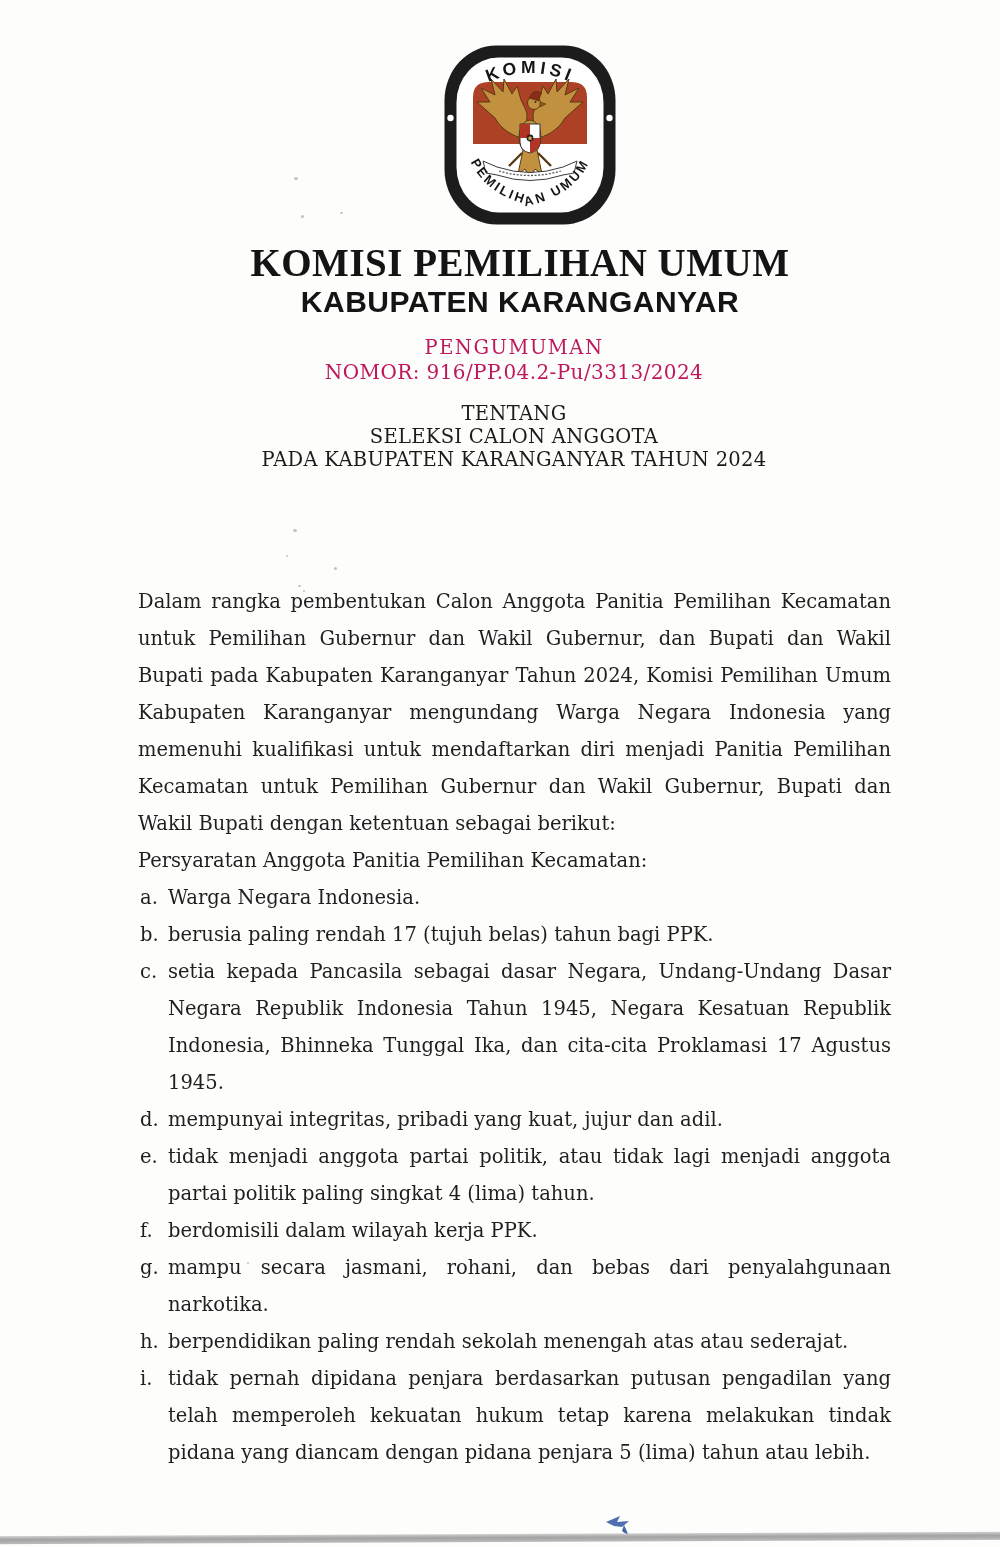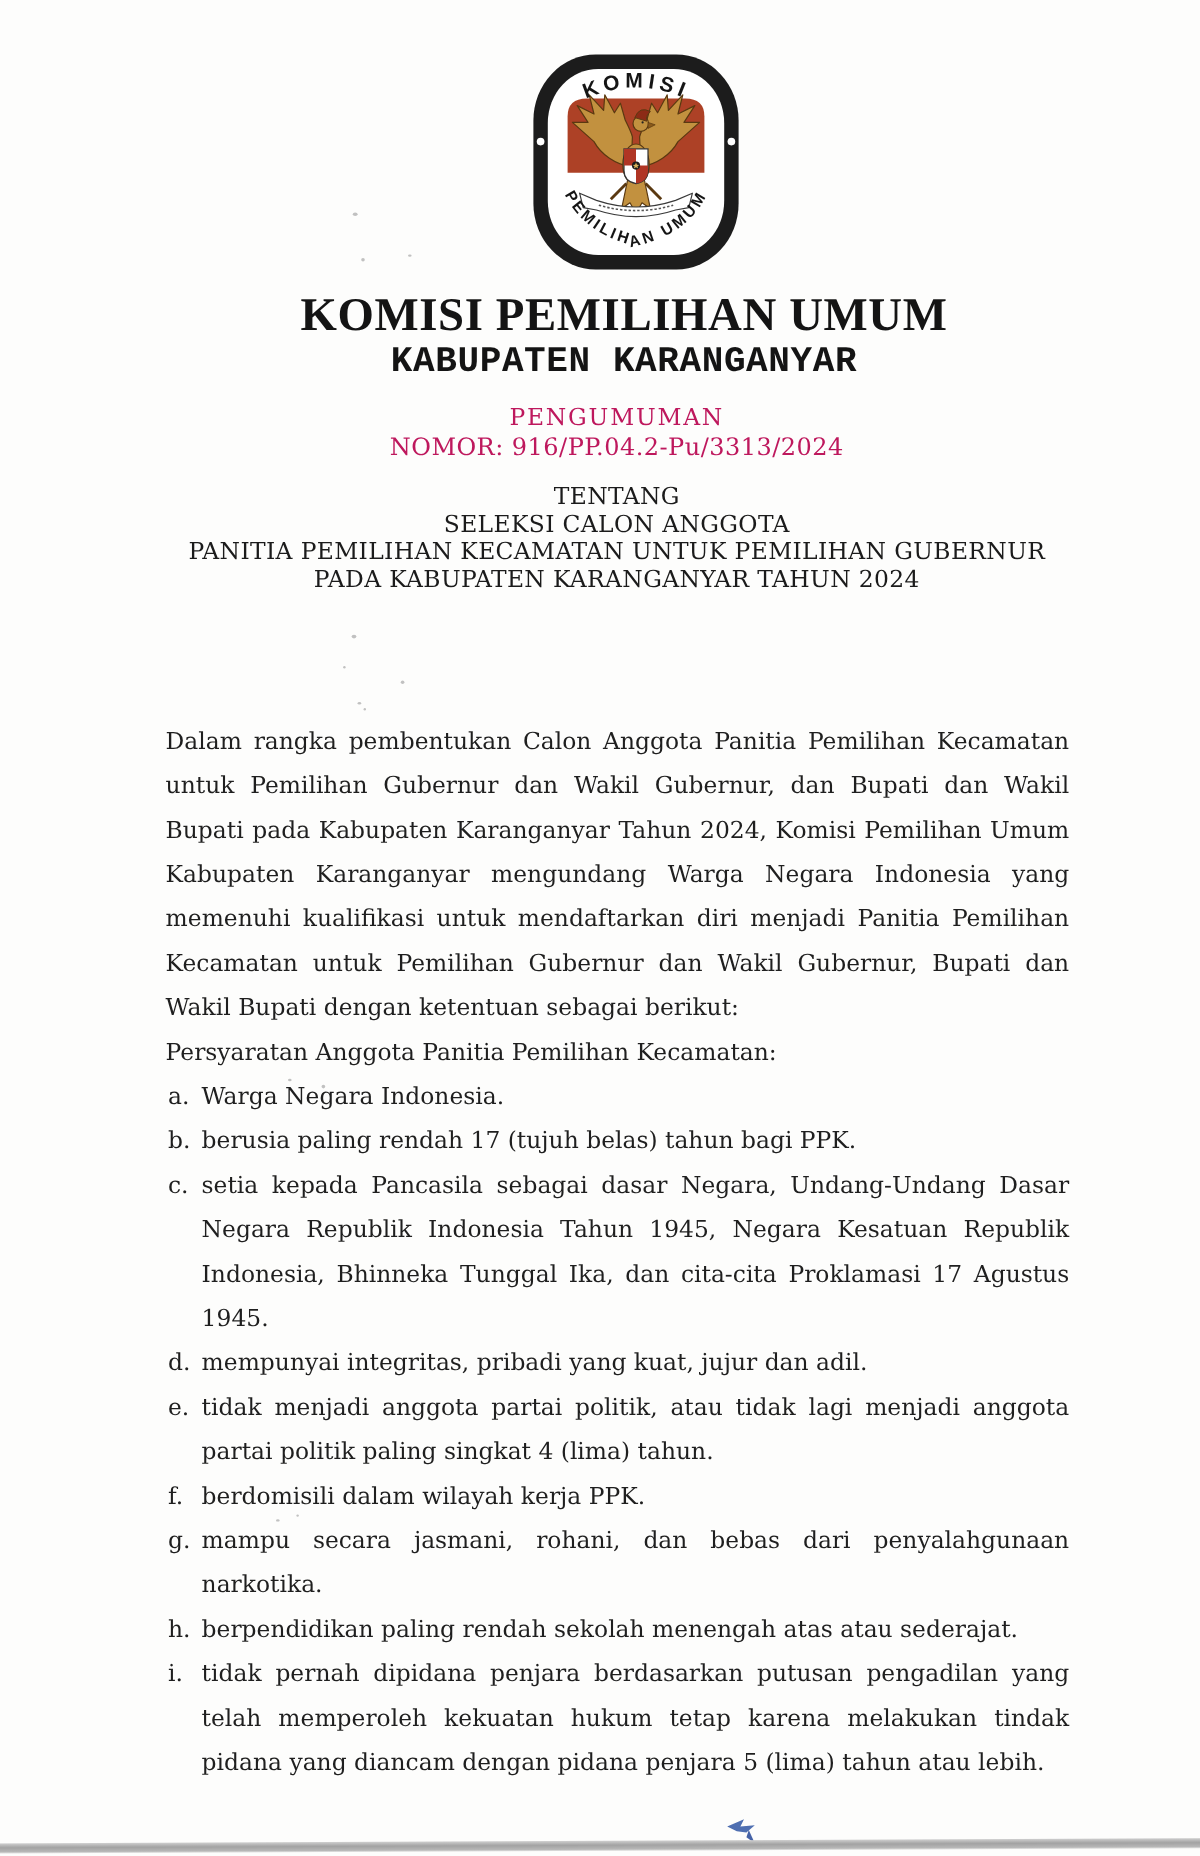--- a/index.html
+++ b/index.html
@@ -14,36 +14,36 @@
   
   .logo-wrap{position:absolute;left:443px;top:44px;width:174px;height:182px;}
   .logo-wrap svg{display:block;width:100%;height:100%;}
   
   .org-block{position:absolute;top:241px;left:120px;width:800px;text-align:center;}
   .org-name{
     font-family:"Liberation Serif",serif;font-weight:700;
     font-size:39px;line-height:44px;letter-spacing:0.5px;color:#141414;
   }
   .org-region{
-    font-family:Liberation Mono, monospace;font-weight:700;
+    font-family:Liberation Sans, sans-serif;font-weight:700;
     font-size:30px;line-height:34px;letter-spacing:0.5px;color:#141414;
   }
   
   .announce{position:absolute;top:336px;left:114px;width:800px;text-align:center;
     font-family:"DejaVu Serif",serif;color:#be185d;}
   .announce-label{font-size:19.5px;line-height:24px;letter-spacing:1.5px;}
   .announce-number{font-size:20px;line-height:25px;letter-spacing:0.4px;}
   
   .subject{position:absolute;top:402px;left:114px;width:800px;text-align:center;
     font-family:"DejaVu Serif",serif;font-size:19.5px;line-height:23px;
     letter-spacing:0.3px;color:#1b1b1b;}
   
   .bodytext{position:absolute;top:583px;left:138px;width:753px;
     font-family:"DejaVu Serif",serif;font-size:19.5px;line-height:37px;
-    color:#1f1f1f;margin-top:16px;}
+    color:#1f1f1f;}
   .intro{text-align:justify;}
   .req-heading{text-align:left;}
   .req-item{position:relative;padding-left:30px;text-align:justify;}
   .req-item .marker{position:absolute;left:2px;top:0;}
   
   .speck{position:absolute;background:#8f8f8f;opacity:.55;border-radius:50%;}
   .ink-mark{position:absolute;left:600px;top:1508px;width:40px;height:34px;}
   .bottom-bar{
     position:absolute;left:-4px;top:1534px;width:1010px;height:8px;
     background:linear-gradient(to bottom,#cfcfcf,#a2a2a2 45%,#bdbdbd);
@@ -107,21 +107,20 @@
   </div>
 
   <div class="announce">
     <div class="announce-label">PENGUMUMAN</div>
     <div class="announce-number">NOMOR: 916/PP.04.2-Pu/3313/2024</div>
   </div>
 
   <div class="subject">
     <div>TENTANG</div>
     <div>SELEKSI CALON ANGGOTA</div>
-    <div>PANITIA PEMILIHAN KECAMATAN UNTUK PEMILIHAN GUBERNUR</div>
     <div>PADA KABUPATEN KARANGANYAR TAHUN 2024</div>
   </div>
 
   <div class="bodytext">
     <div class="intro">Dalam rangka pembentukan Calon Anggota Panitia Pemilihan Kecamatan untuk Pemilihan Gubernur dan Wakil Gubernur, dan Bupati dan Wakil Bupati pada Kabupaten Karanganyar Tahun 2024, Komisi Pemilihan Umum Kabupaten Karanganyar mengundang Warga Negara Indonesia yang memenuhi kualifikasi untuk mendaftarkan diri menjadi Panitia Pemilihan Kecamatan untuk Pemilihan Gubernur dan Wakil Gubernur, Bupati dan Wakil Bupati dengan ketentuan sebagai berikut:</div>
     <div class="req-heading">Persyaratan Anggota Panitia Pemilihan Kecamatan:</div>
 
     <div class="req-item">
       <span class="marker">a.</span>
       <span>Warga Negara Indonesia.</span>

